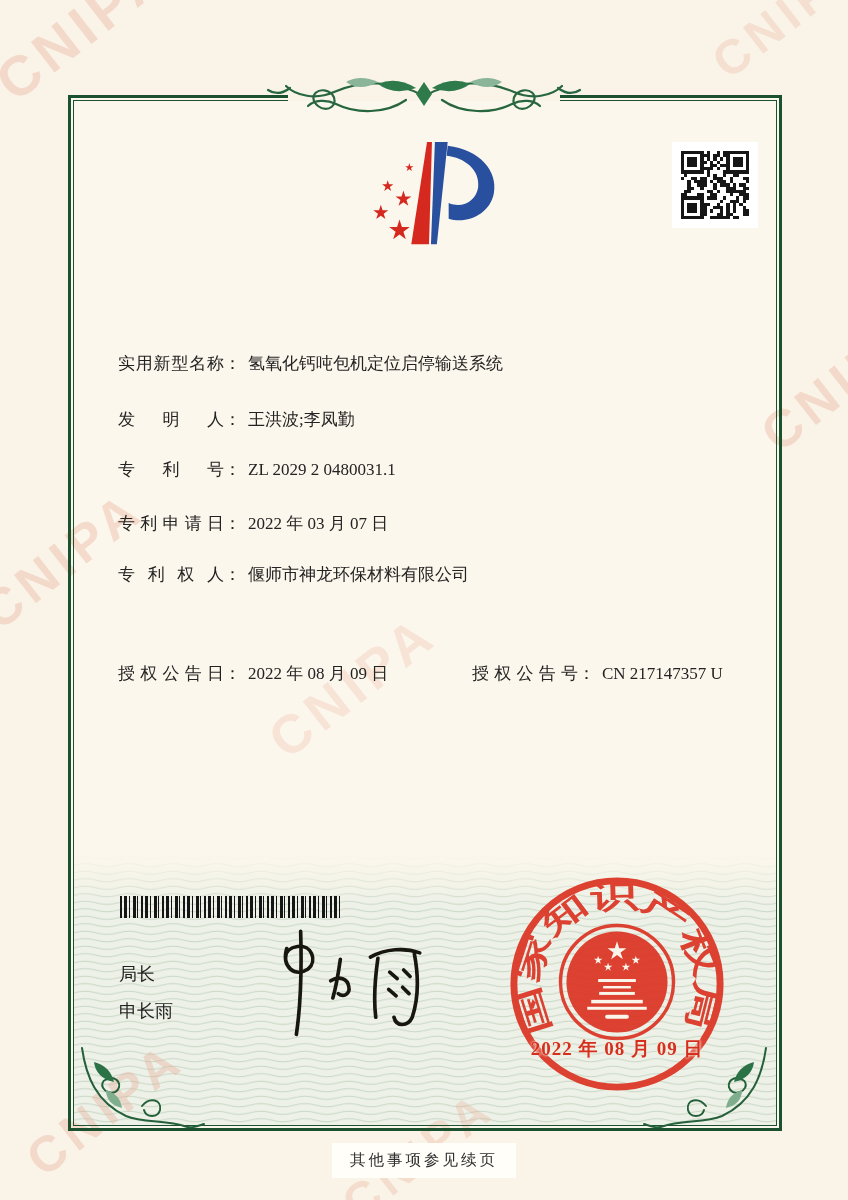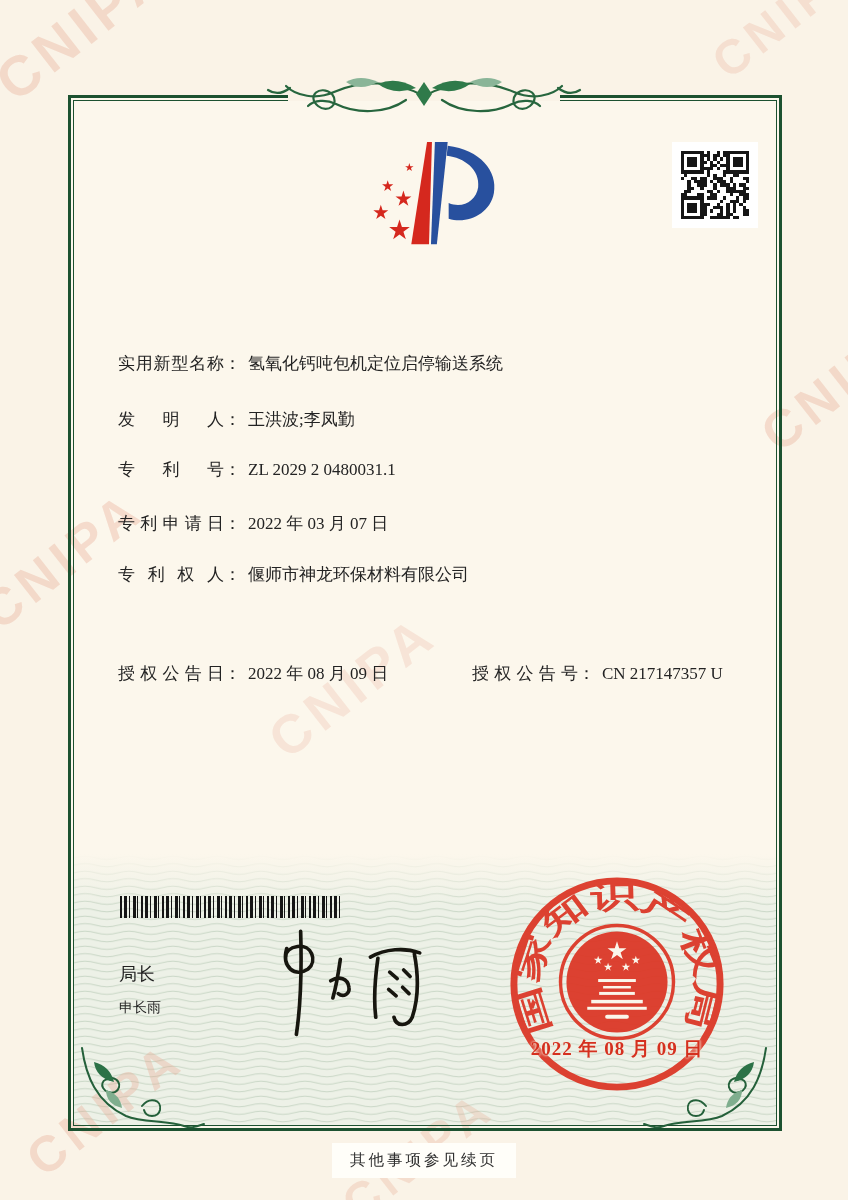--- a/index.html
+++ b/index.html
@@ -34,21 +34,21 @@
   .para{text-indent:2em;margin:0;}
   .barcode{position:absolute;left:120px;top:896px;width:222px;height:22px;
     background:repeating-linear-gradient(90deg,
       #151515 0 2px, rgba(0,0,0,0) 2px 4px,
       #151515 4px 7px, rgba(0,0,0,0) 7px 9px,
       #151515 9px 10px, rgba(0,0,0,0) 10px 13px,
       #151515 13px 16px, rgba(0,0,0,0) 16px 17px,
       #151515 17px 18px, rgba(0,0,0,0) 18px 21px);}
   .signer-title{position:absolute;left:119px;top:962px;font-size:18px;
                 font-family:"Liberation Sans","DejaVu Sans",sans-serif;color:#1f1f1f;}
-  .signer-name{position:absolute;left:119px;top:999px;font-size:14px;
+  .signer-name{position:absolute;left:119px;top:999px;font-size:18px;
                font-family:"Liberation Sans","DejaVu Sans",sans-serif;color:#1f1f1f;}
   .signature{position:absolute;left:235px;top:925px;width:215px;height:118px;}
   .seal{position:absolute;left:503px;top:870px;width:228px;height:228px;opacity:0.94;}
   .seal-date{position:absolute;left:503px;top:1036px;width:228px;text-align:center;font-size:19px;
              font-weight:bold;color:#d5301f;letter-spacing:1px;
              text-shadow:0 0 3px #f3ecdd,0 0 3px #f3ecdd;}
   .footer-page{position:absolute;left:68px;top:1090px;width:712px;text-align:center;
                font-size:14.5px;letter-spacing:3px;color:#3c3c3c;}
   .cont-note{position:absolute;left:50%;top:1143px;transform:translateX(-50%);
              background:#fffef9;padding:7px 18px;font-size:15.5px;letter-spacing:3px;color:#2e2e2e;}

